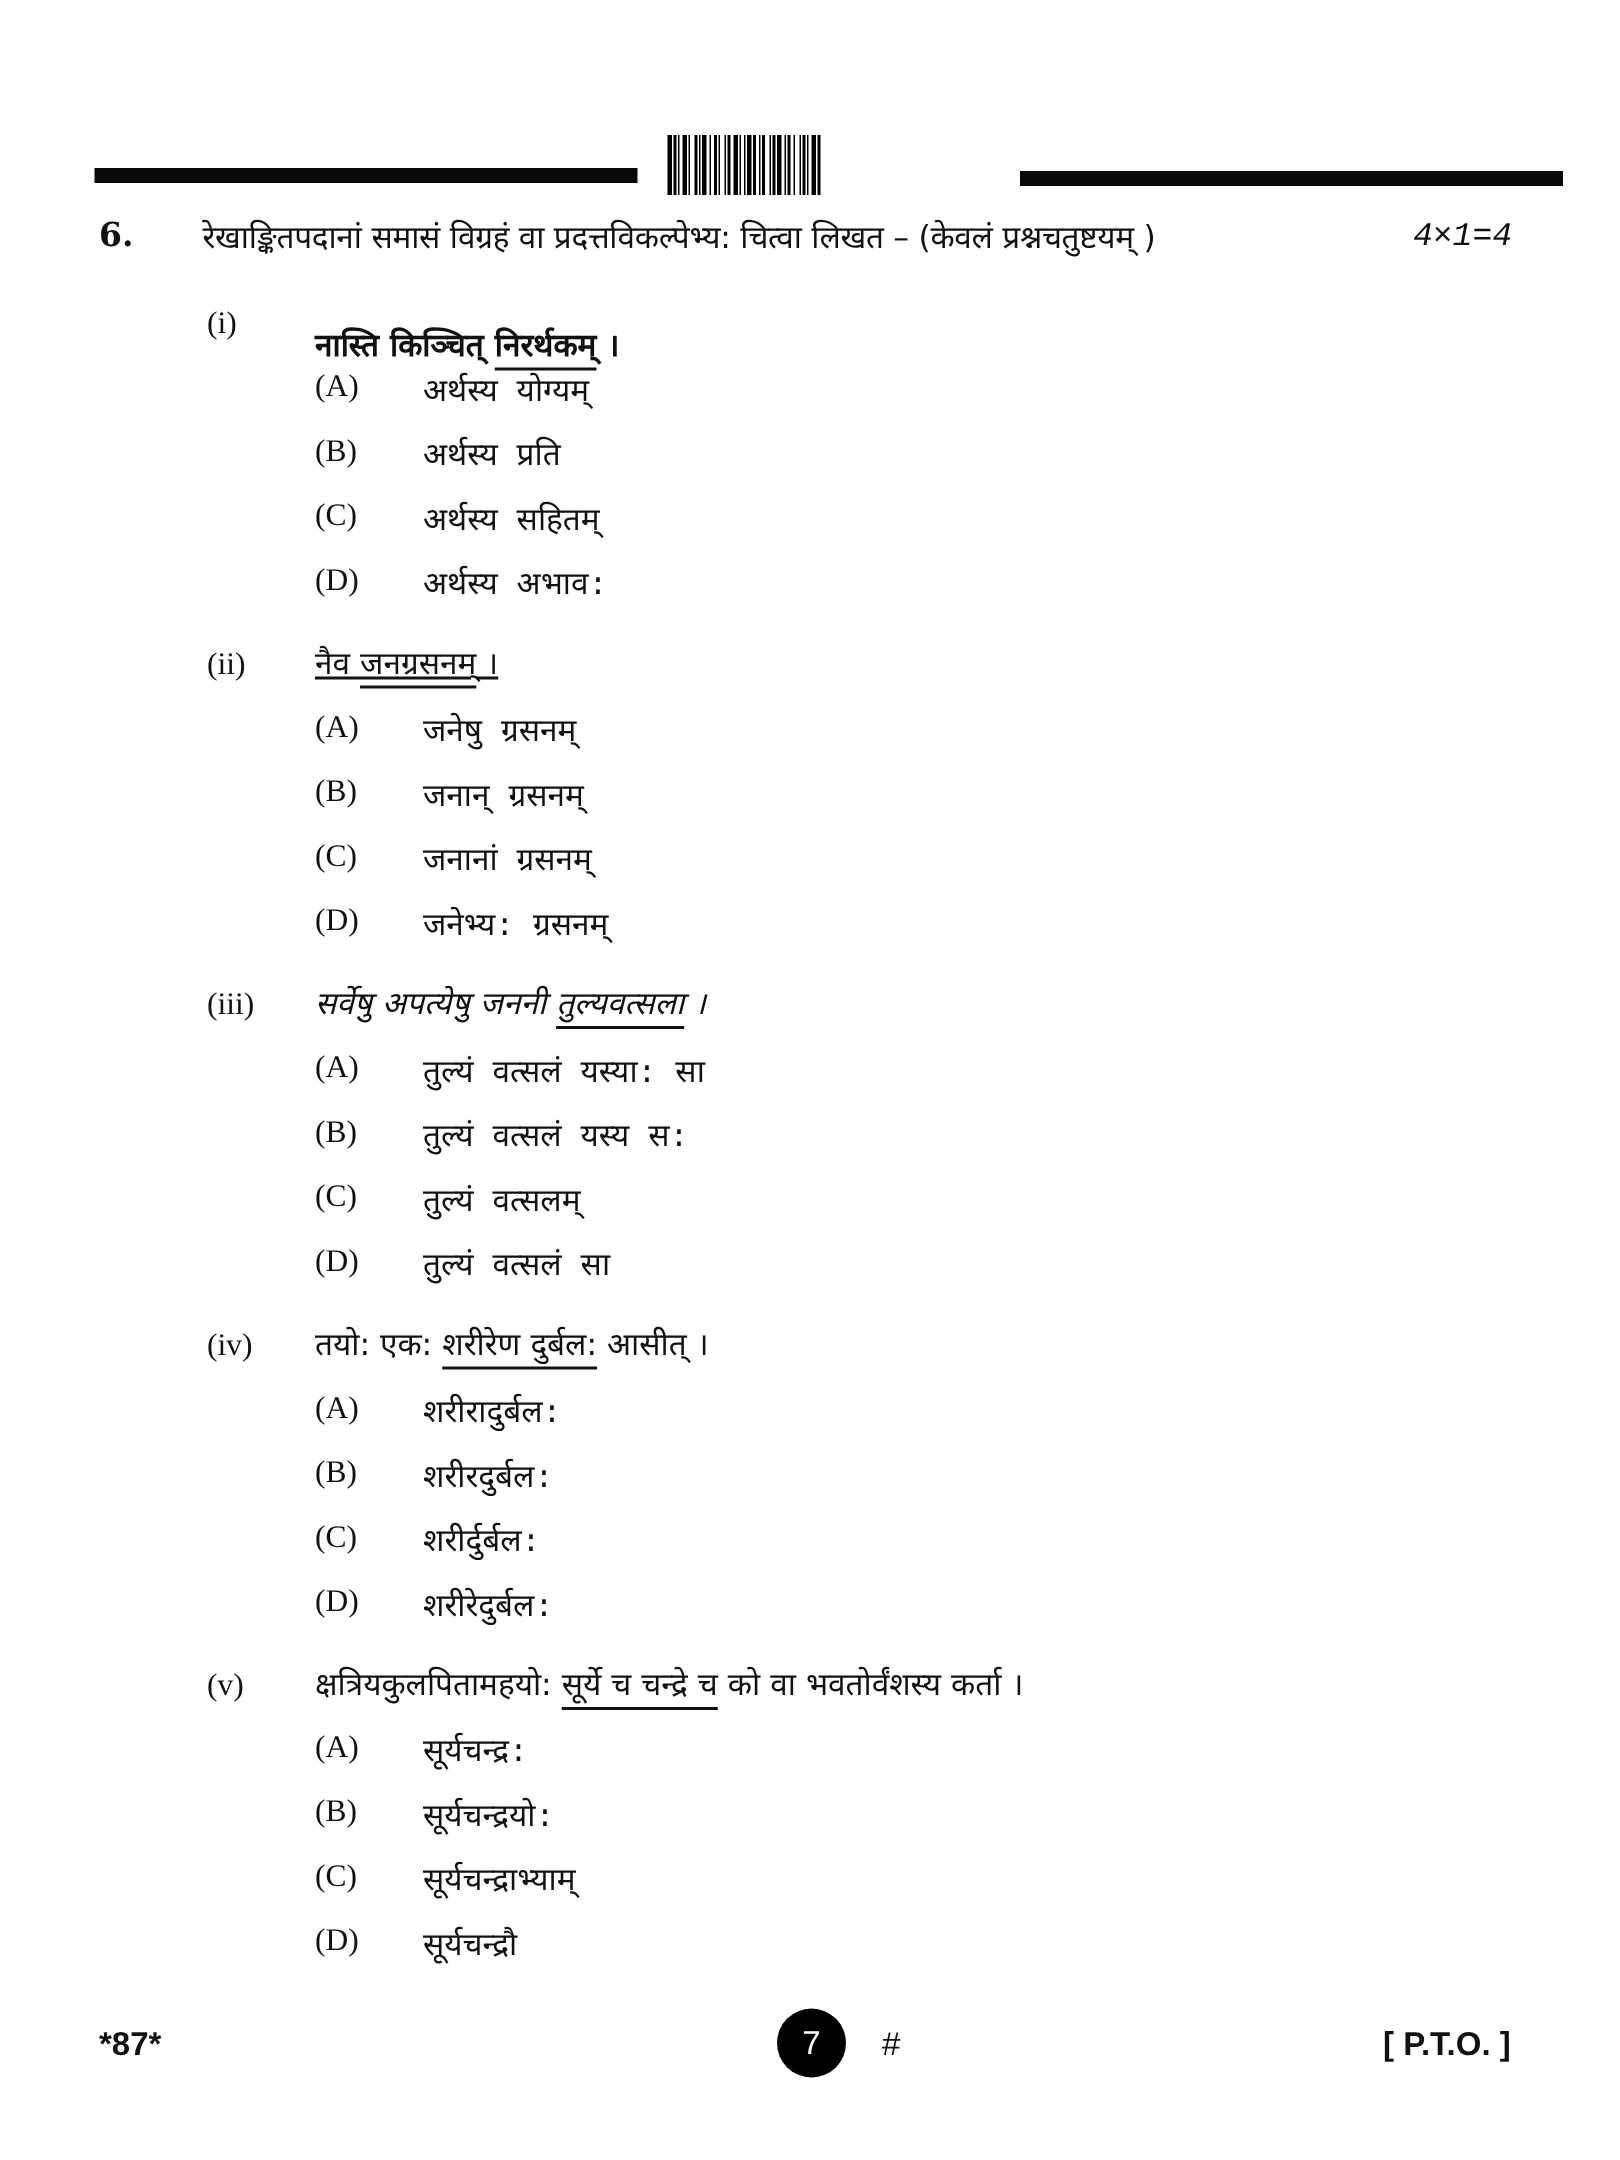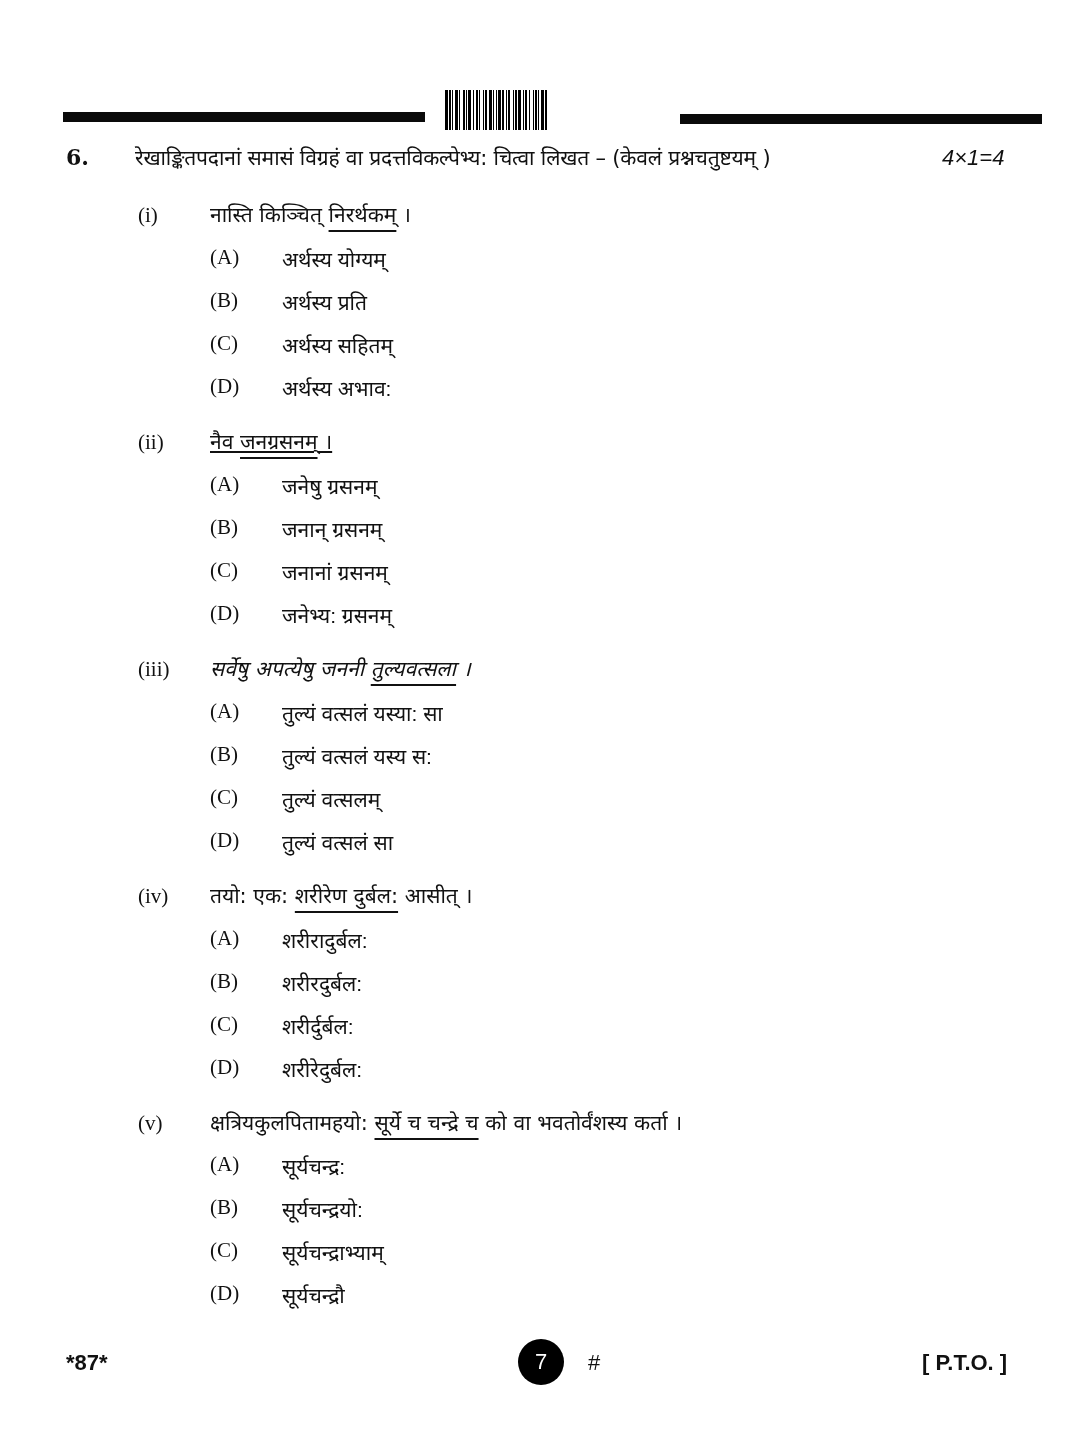--- a/index.html
+++ b/index.html
@@ -51,21 +51,21 @@
     font-family: "DejaVu Sans", "Liberation Sans", sans-serif;
     letter-spacing: -0.2px;
     white-space: nowrap;
   }
   .marks {
     position: absolute;
     left: 942px;
     top: 145px;
     font-style: italic;
     font-size: 22px;
-    font-family: Liberation Sans, sans-serif;
+    font-family: Liberation Mono, monospace;
   }
   .sub {
     position: absolute;
     left: 0;
     width: 1080px;
   }
   .sub-label {
     position: absolute;
     left: 138px;
     font-family: "Liberation Serif", "DejaVu Serif", serif;
@@ -91,21 +91,21 @@
   }
   .opt-letter {
     position: absolute;
     left: 210px;
     font-family: "Liberation Serif", "DejaVu Serif", serif;
     font-size: 21px;
   }
   .opt-text {
     position: absolute;
     left: 282px;
-    font-family: Liberation Sans, sans-serif;
+    font-family: Liberation Mono, monospace;
     font-size: 21px;
     white-space: nowrap;
   }
   .footer-code {
     position: absolute;
     left: 66px;
     top: 1350px;
     font-family: "Liberation Sans", "DejaVu Sans", sans-serif;
     font-weight: bold;
     font-size: 22px;
@@ -210,21 +210,21 @@
     <span style="width: 2px; background: transparent;"></span>
   </div>
 <div class="bar bar-right"></div>
 
 <div class="qnum">6.</div>
 <div class="qtext">रेखाङ्कितपदानां समासं विग्रहं वा प्रदत्तविकल्पेभ्य: चित्वा लिखत – (केवलं  प्रश्नचतुष्टयम् )</div>
 <div class="marks">4×1=4</div>
 
 <div class="sub" style="top:200px;">
   <span class="sub-label" style="top:3px;">(i)</span>
-  <span class="sub-stem" style="top:0;"><span>नास्ति किञ्चित् </span><span class="underlined">निरर्थकम्</span><span> ।</span></span>
+  <span class="sub-stem" style="top:15px;font-weight:bold;"><span>नास्ति किञ्चित् </span><span class="underlined">निरर्थकम्</span><span> ।</span></span>
 </div>
 <div class="opt" style="top:245px;">
     <span class="opt-letter">(A)</span>
     <span class="opt-text">अर्थस्य योग्यम्</span>
   </div>
 <div class="opt" style="top:288px;">
     <span class="opt-letter">(B)</span>
     <span class="opt-text">अर्थस्य प्रति</span>
   </div>
 <div class="opt" style="top:331px;">

